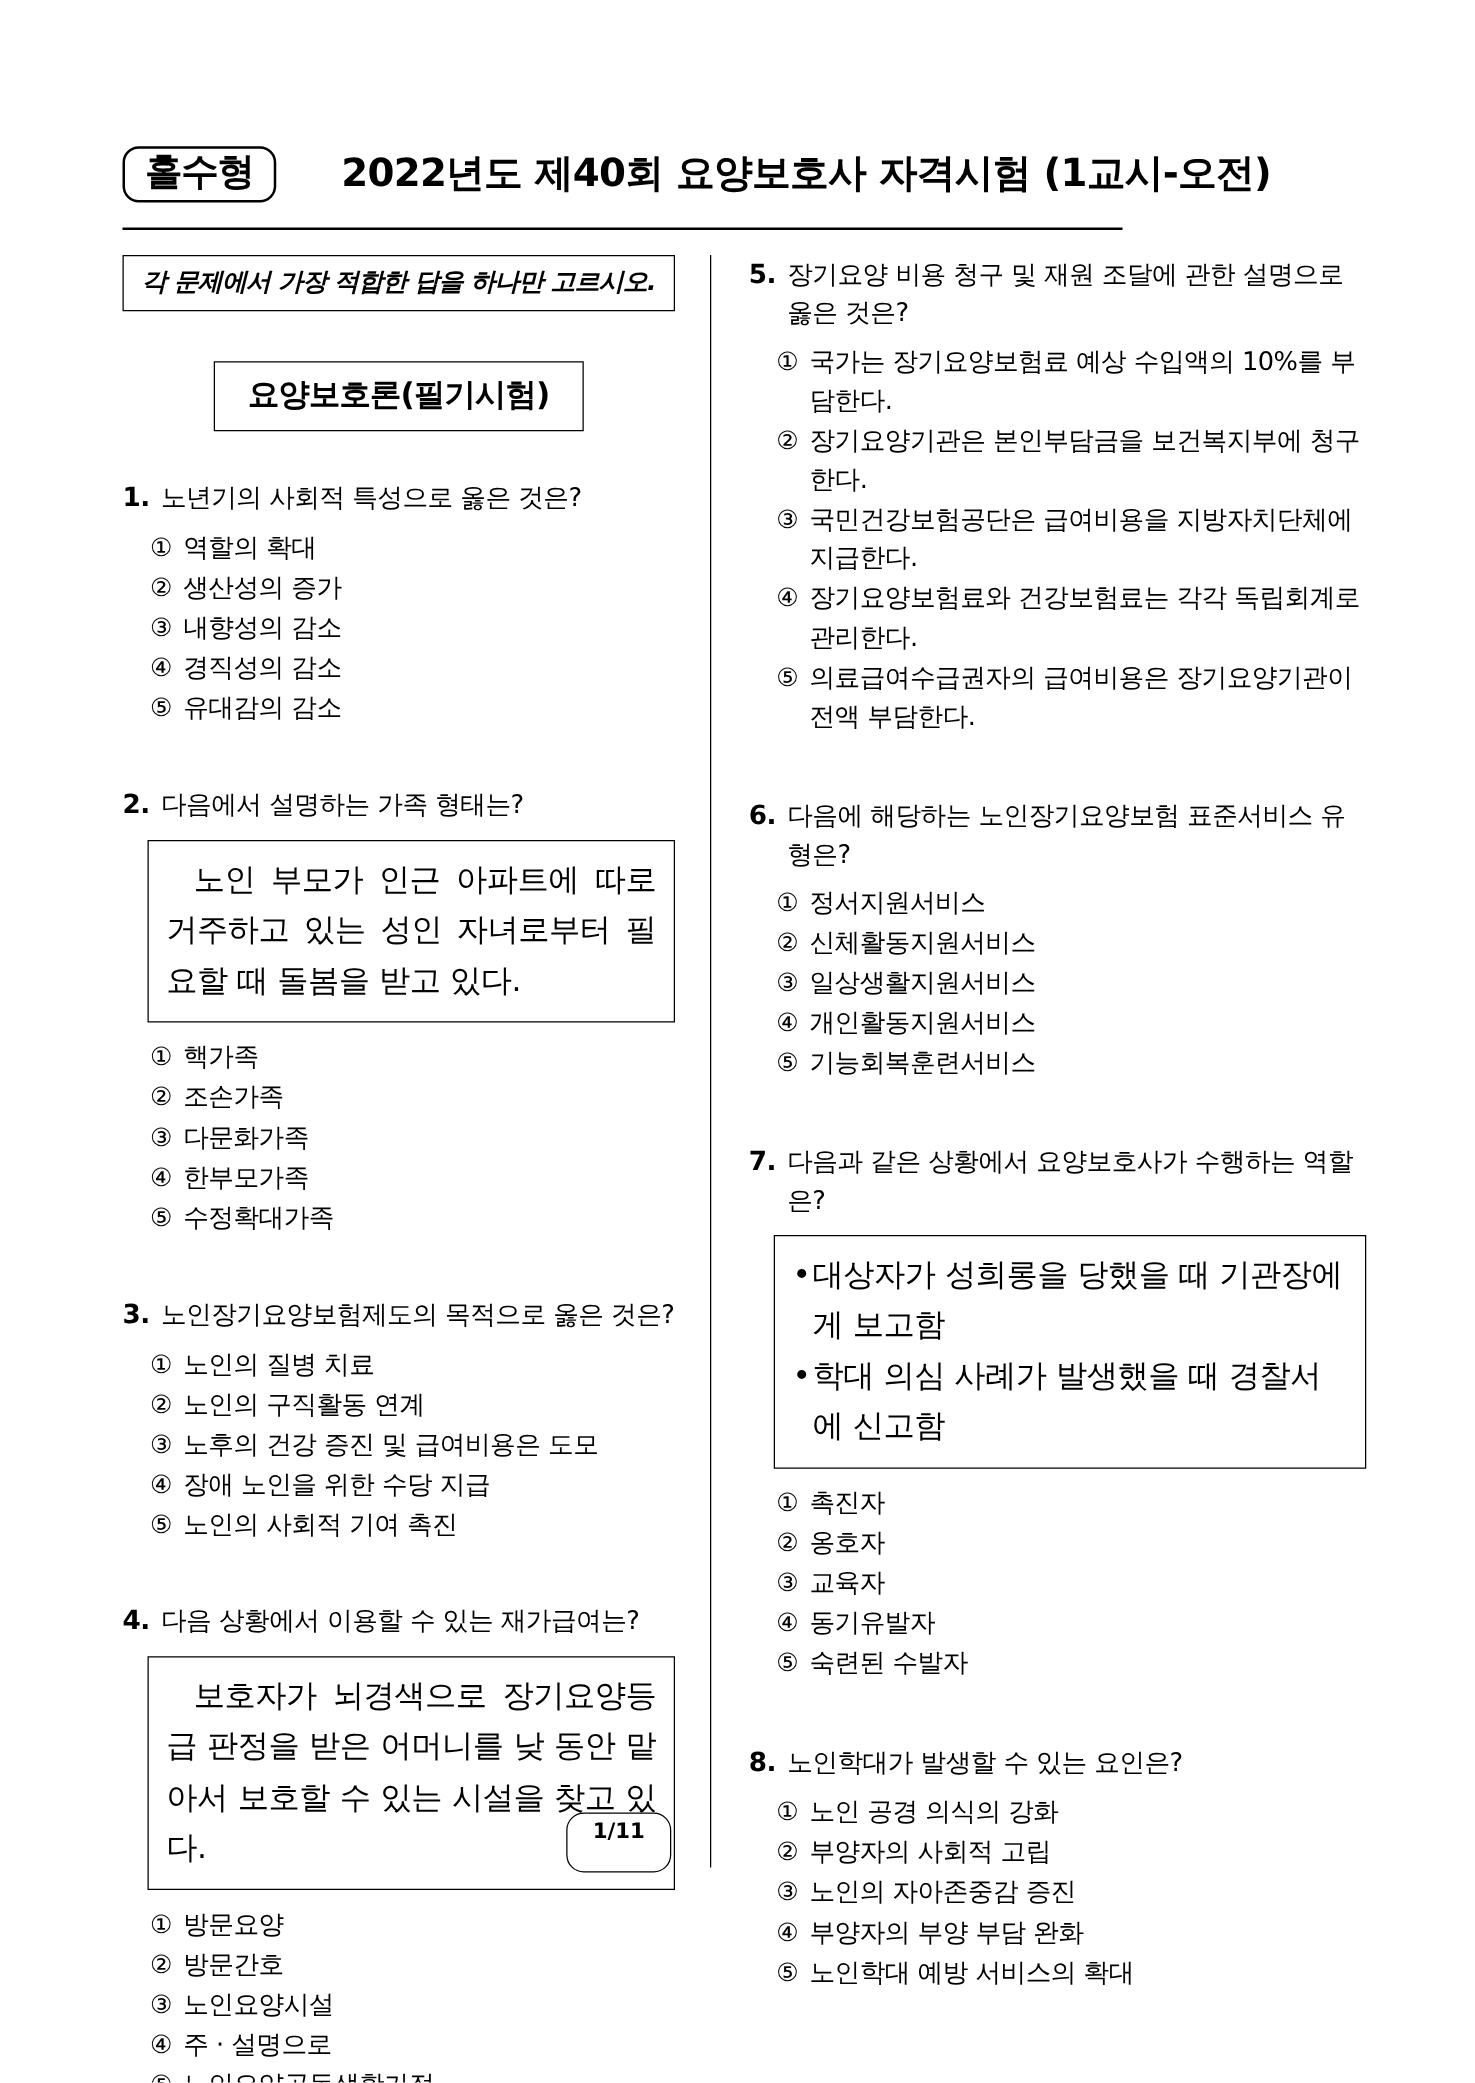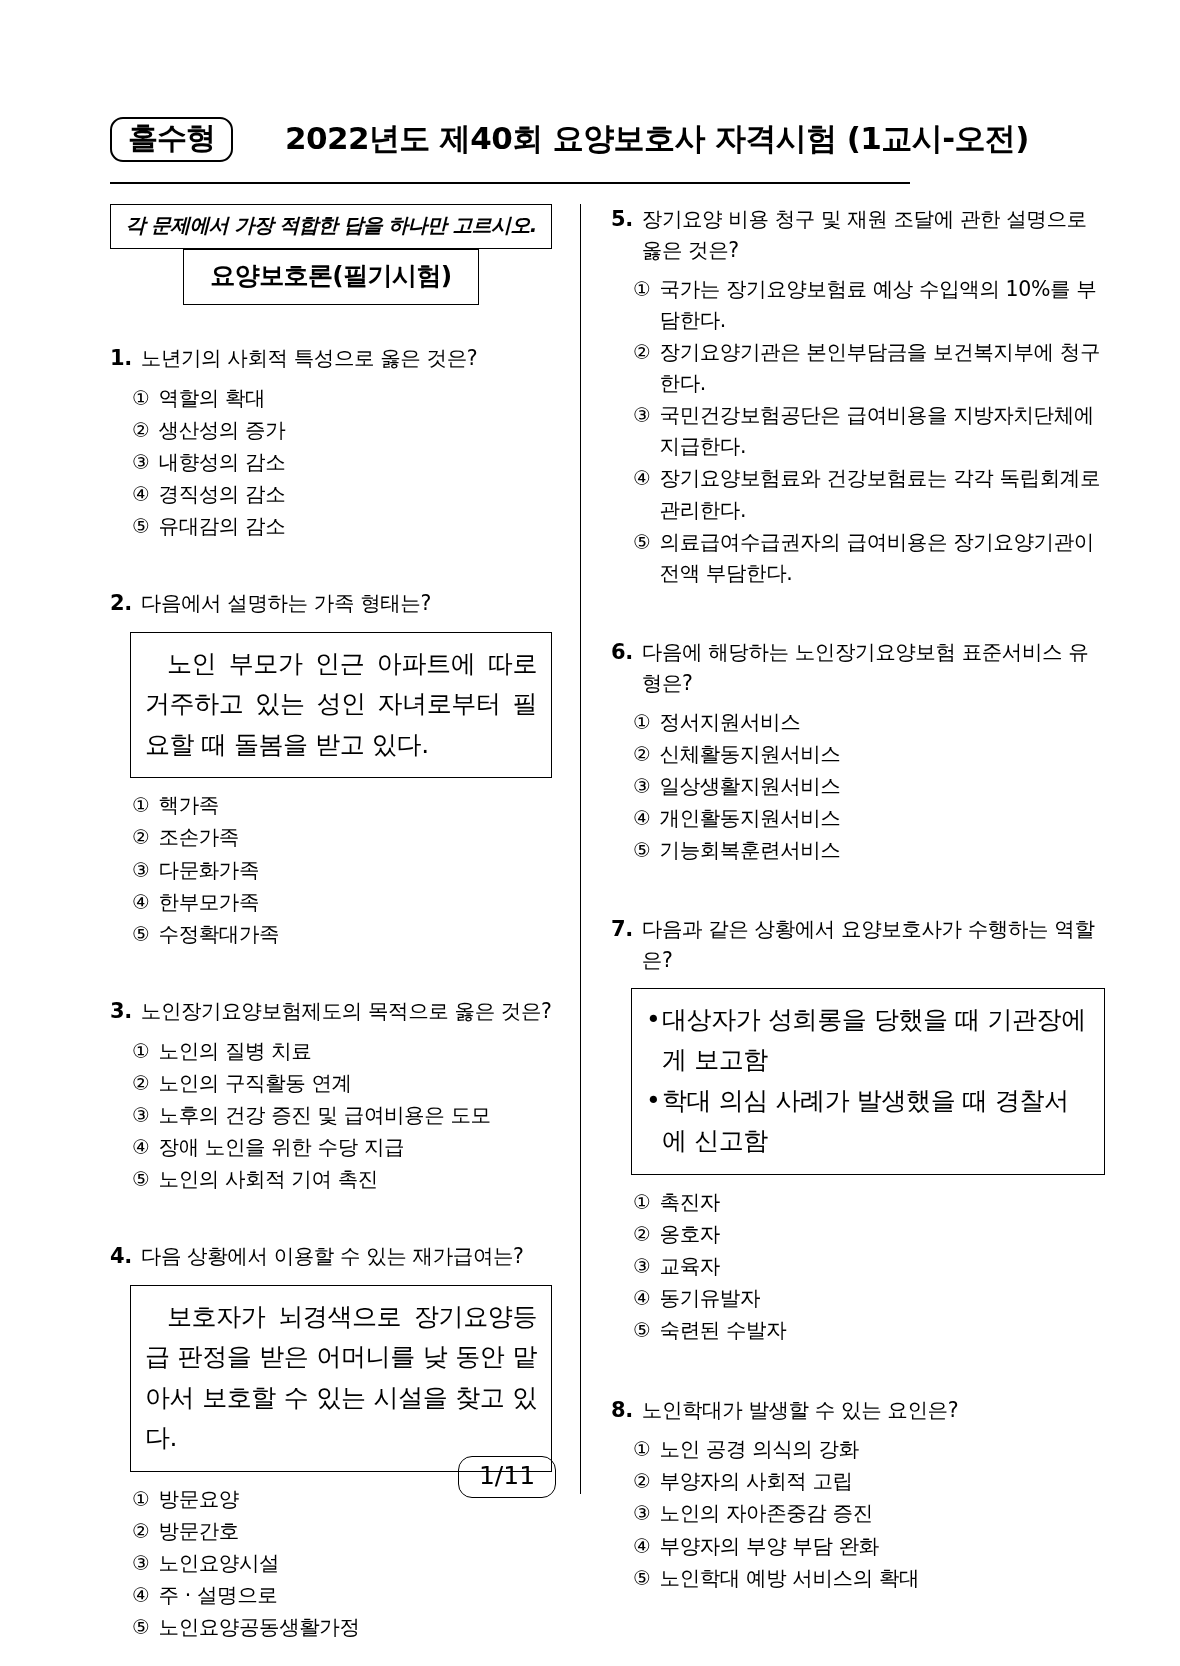--- a/index.html
+++ b/index.html
@@ -11,21 +11,21 @@
   body {
     width: 1180px; height: 1666px;
     font-family: "DejaVu Sans", "Liberation Sans", sans-serif;
     color: #000000;
     position: relative;
     overflow: hidden;
   }
 
   .page {
     position: absolute;
-    left: 12px; top: 0;
+    left: 0; top: 0;
     width: 990px; height: 1666px;
     padding: 108px 92px 0 98px;
   }
 
   
   .header-row {
     display: flex;
     align-items: center;
     gap: 26px;
     height: 62px;
@@ -80,20 +80,21 @@
     font-size: 20px;
     font-weight: 700;
     letter-spacing: -0.7px;
     text-align: center;
     white-space: nowrap;
     font-style: italic;
   }
   .subject-wrap {
     display: flex;
     justify-content: center;
+    margin-top: 40px;
   }
   .subject-box {
     border: 1.6px solid #000;
     padding: 9px 26px 12px 26px;
     font-size: 25px;
     font-weight: 700;
     letter-spacing: -0.6px;
   }
 
   
@@ -162,24 +163,25 @@
   .footer {
     position: absolute;
     left: 0; right: 0;
     bottom: 168px;
     display: flex;
     justify-content: center;
   }
   .page-badge {
     border: 1.6px solid #000;
     border-radius: 14px;
-    padding: 4px 20px 6px 20px;
-    font-size: 25px;
+    padding: 4px 20px 22px 20px;
+    font-size: 17px;
     letter-spacing: 0px;
     line-height: 1.2;
+    font-weight: bold;
   }
 </style>
 </head>
 <body>
 
 <div class="page">
 
   <div class="header-row">
     <div class="form-badge">홀수형</div>
     <div class="exam-title">2022년도  제40회  요양보호사  자격시험 (1교시-오전)</div>

